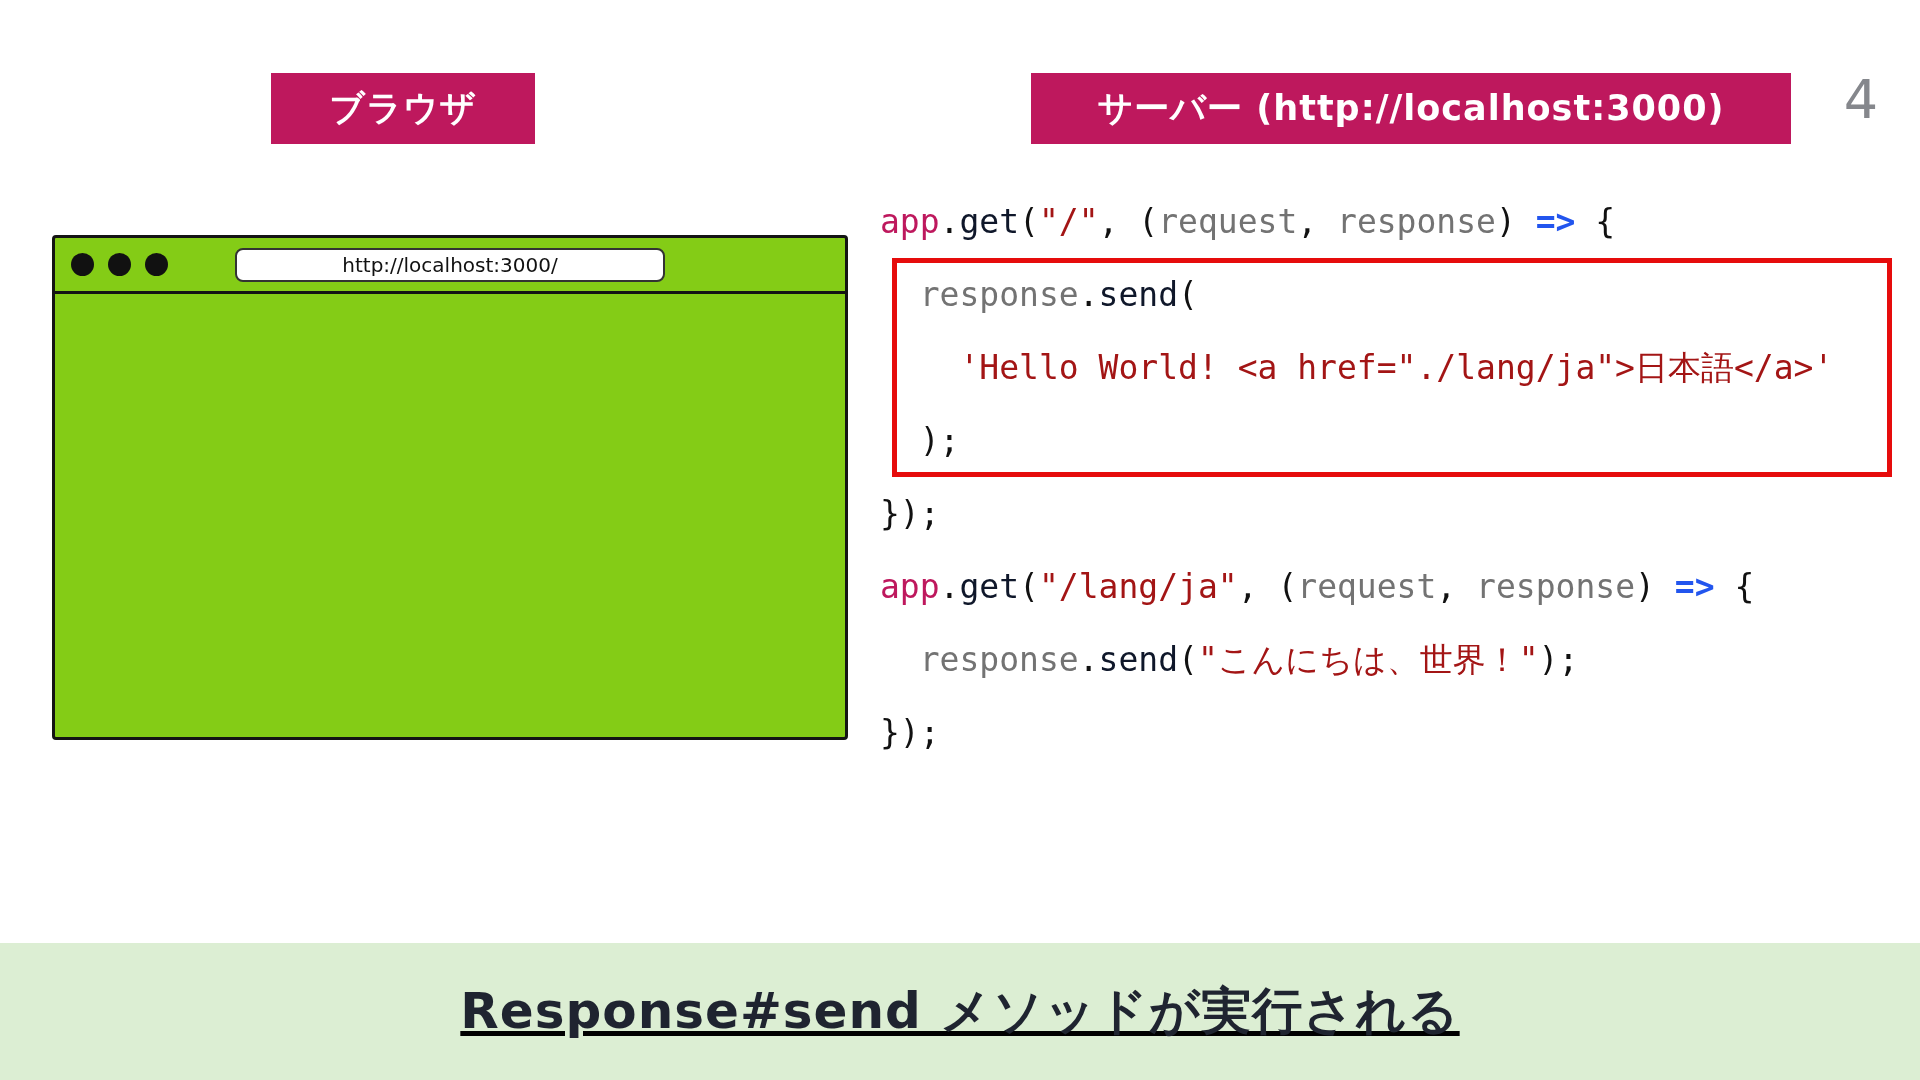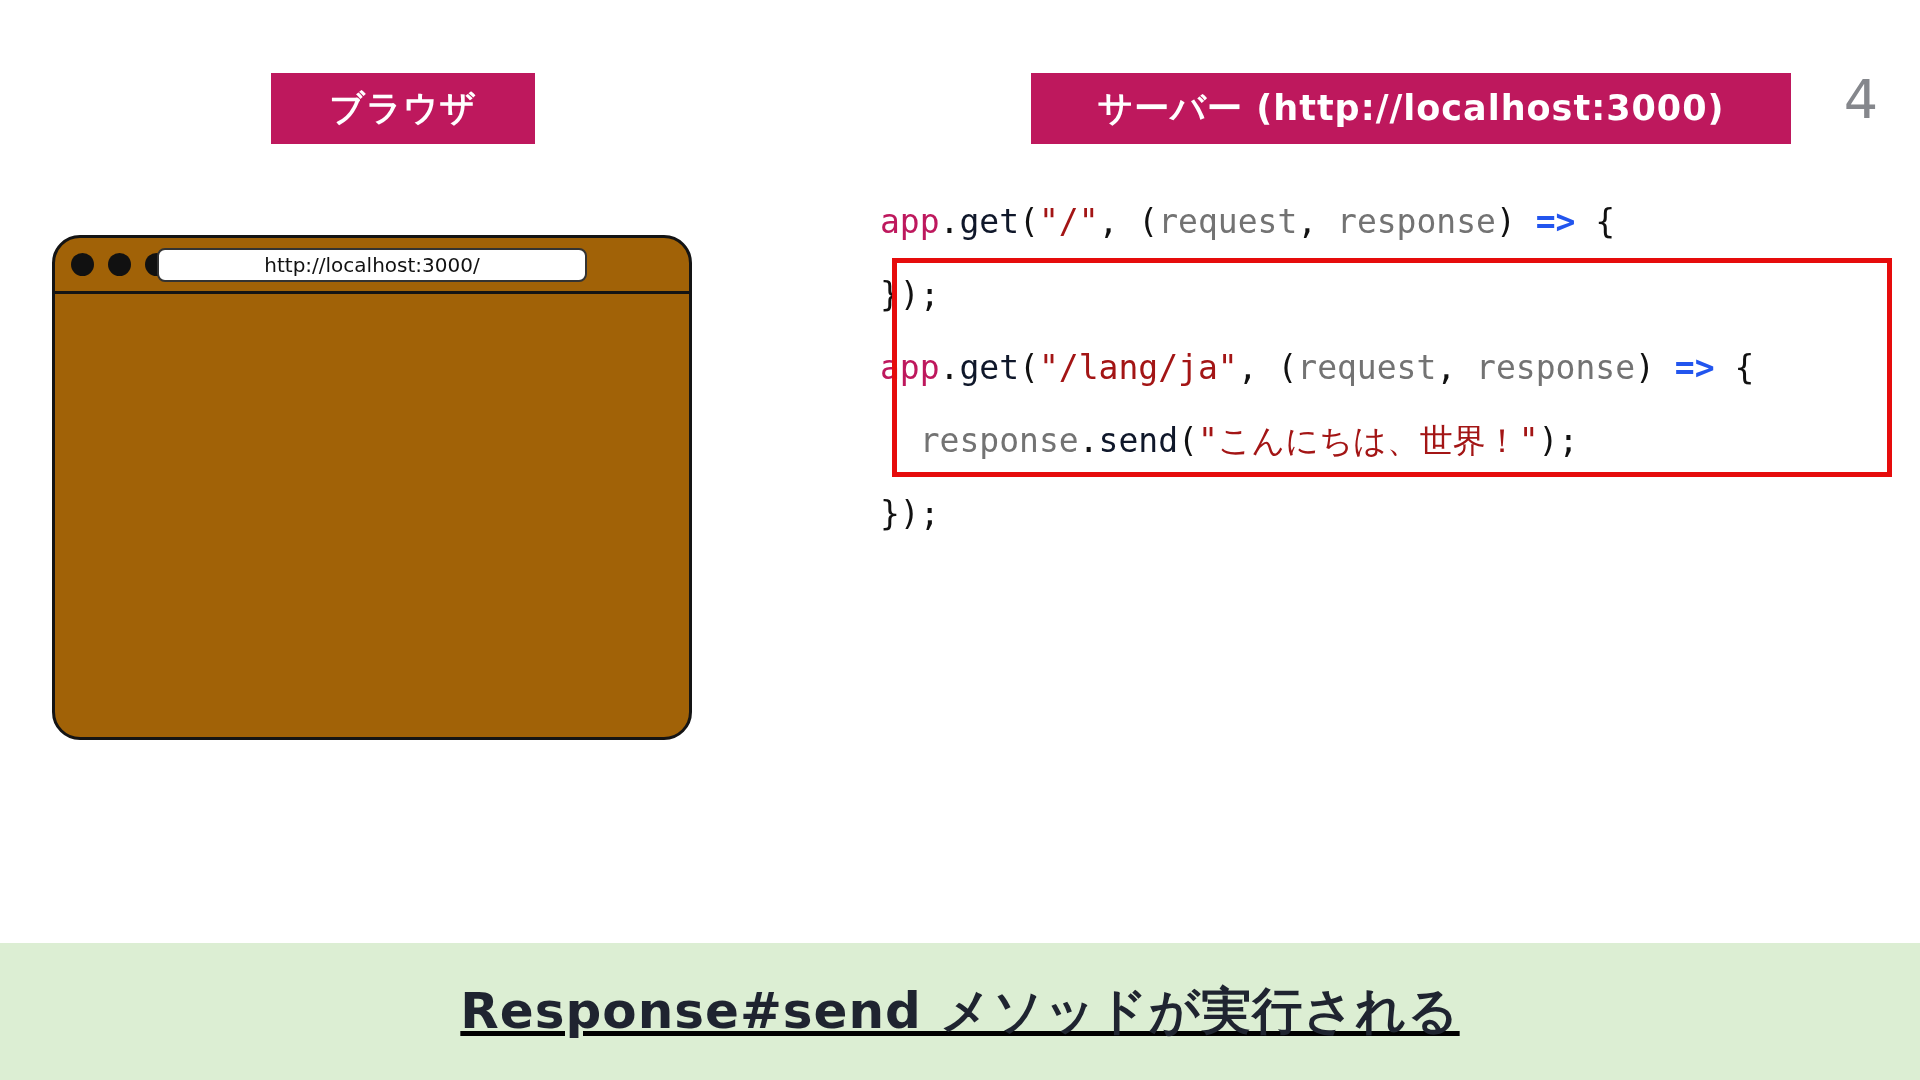--- a/index.html
+++ b/index.html
@@ -35,25 +35,25 @@
     top: 68px;
     font-size: 54px;
     color: #85878c;
   }
 
   
   .browser-window {
     position: absolute;
     left: 52px;
     top: 235px;
-    width: 640px;
+    width: 796px;
     height: 505px;
     border: 3px solid #141414;
-    border-radius: 28px;
-    background: #a16207;
+    border-radius: 4px;
+    background: #84cc16;
   }
   .titlebar {
     position: relative;
     height: 56px;
     border-bottom: 3px solid #141414;
     display: flex;
     align-items: center;
     padding-left: 16px;
     gap: 14px;
   }
@@ -151,20 +151,25 @@
       <div class="url-bar">http://localhost:3000/</div>
     </div>
     <div class="viewport"></div>
   </div>
 
   <div class="code-block">
     <div>
         <div class="code-line"><span class="tok-kw">app</span><span class="tok-pl">.</span><span class="tok-fn">get</span><span class="tok-pl">(</span><span class="tok-str">"/"</span><span class="tok-pl">, (</span><span class="tok-var">request</span><span class="tok-pl">, </span><span class="tok-var">response</span><span class="tok-pl">) </span><span class="tok-arrow">=&gt;</span><span class="tok-pl"> {</span></div>
       </div>
     <div>
+        <div class="code-line"><span class="tok-pl">  </span><span class="tok-var">response</span><span class="tok-pl">.</span><span class="tok-fn">send</span><span class="tok-pl">(</span></div>
+        <div class="code-line"><span class="tok-pl">    </span><span class="tok-str">'Hello World! &lt;a href="./lang/ja"&gt;日本語&lt;/a&gt;'</span></div>
+        <div class="code-line"><span class="tok-pl">  );</span></div>
+      </div>
+    <div>
         <div class="code-line"><span class="tok-pl">});</span></div>
         <div class="code-line"><span class="tok-kw">app</span><span class="tok-pl">.</span><span class="tok-fn">get</span><span class="tok-pl">(</span><span class="tok-str">"/lang/ja"</span><span class="tok-pl">, (</span><span class="tok-var">request</span><span class="tok-pl">, </span><span class="tok-var">response</span><span class="tok-pl">) </span><span class="tok-arrow">=&gt;</span><span class="tok-pl"> {</span></div>
         <div class="code-line"><span class="tok-pl">  </span><span class="tok-var">response</span><span class="tok-pl">.</span><span class="tok-fn">send</span><span class="tok-pl">(</span><span class="tok-str">"こんにちは、世界！"</span><span class="tok-pl">);</span></div>
         <div class="code-line"><span class="tok-pl">});</span></div>
       </div>
   </div>
 
   <div class="highlight-box"></div>
 
   <div class="footer-banner">

